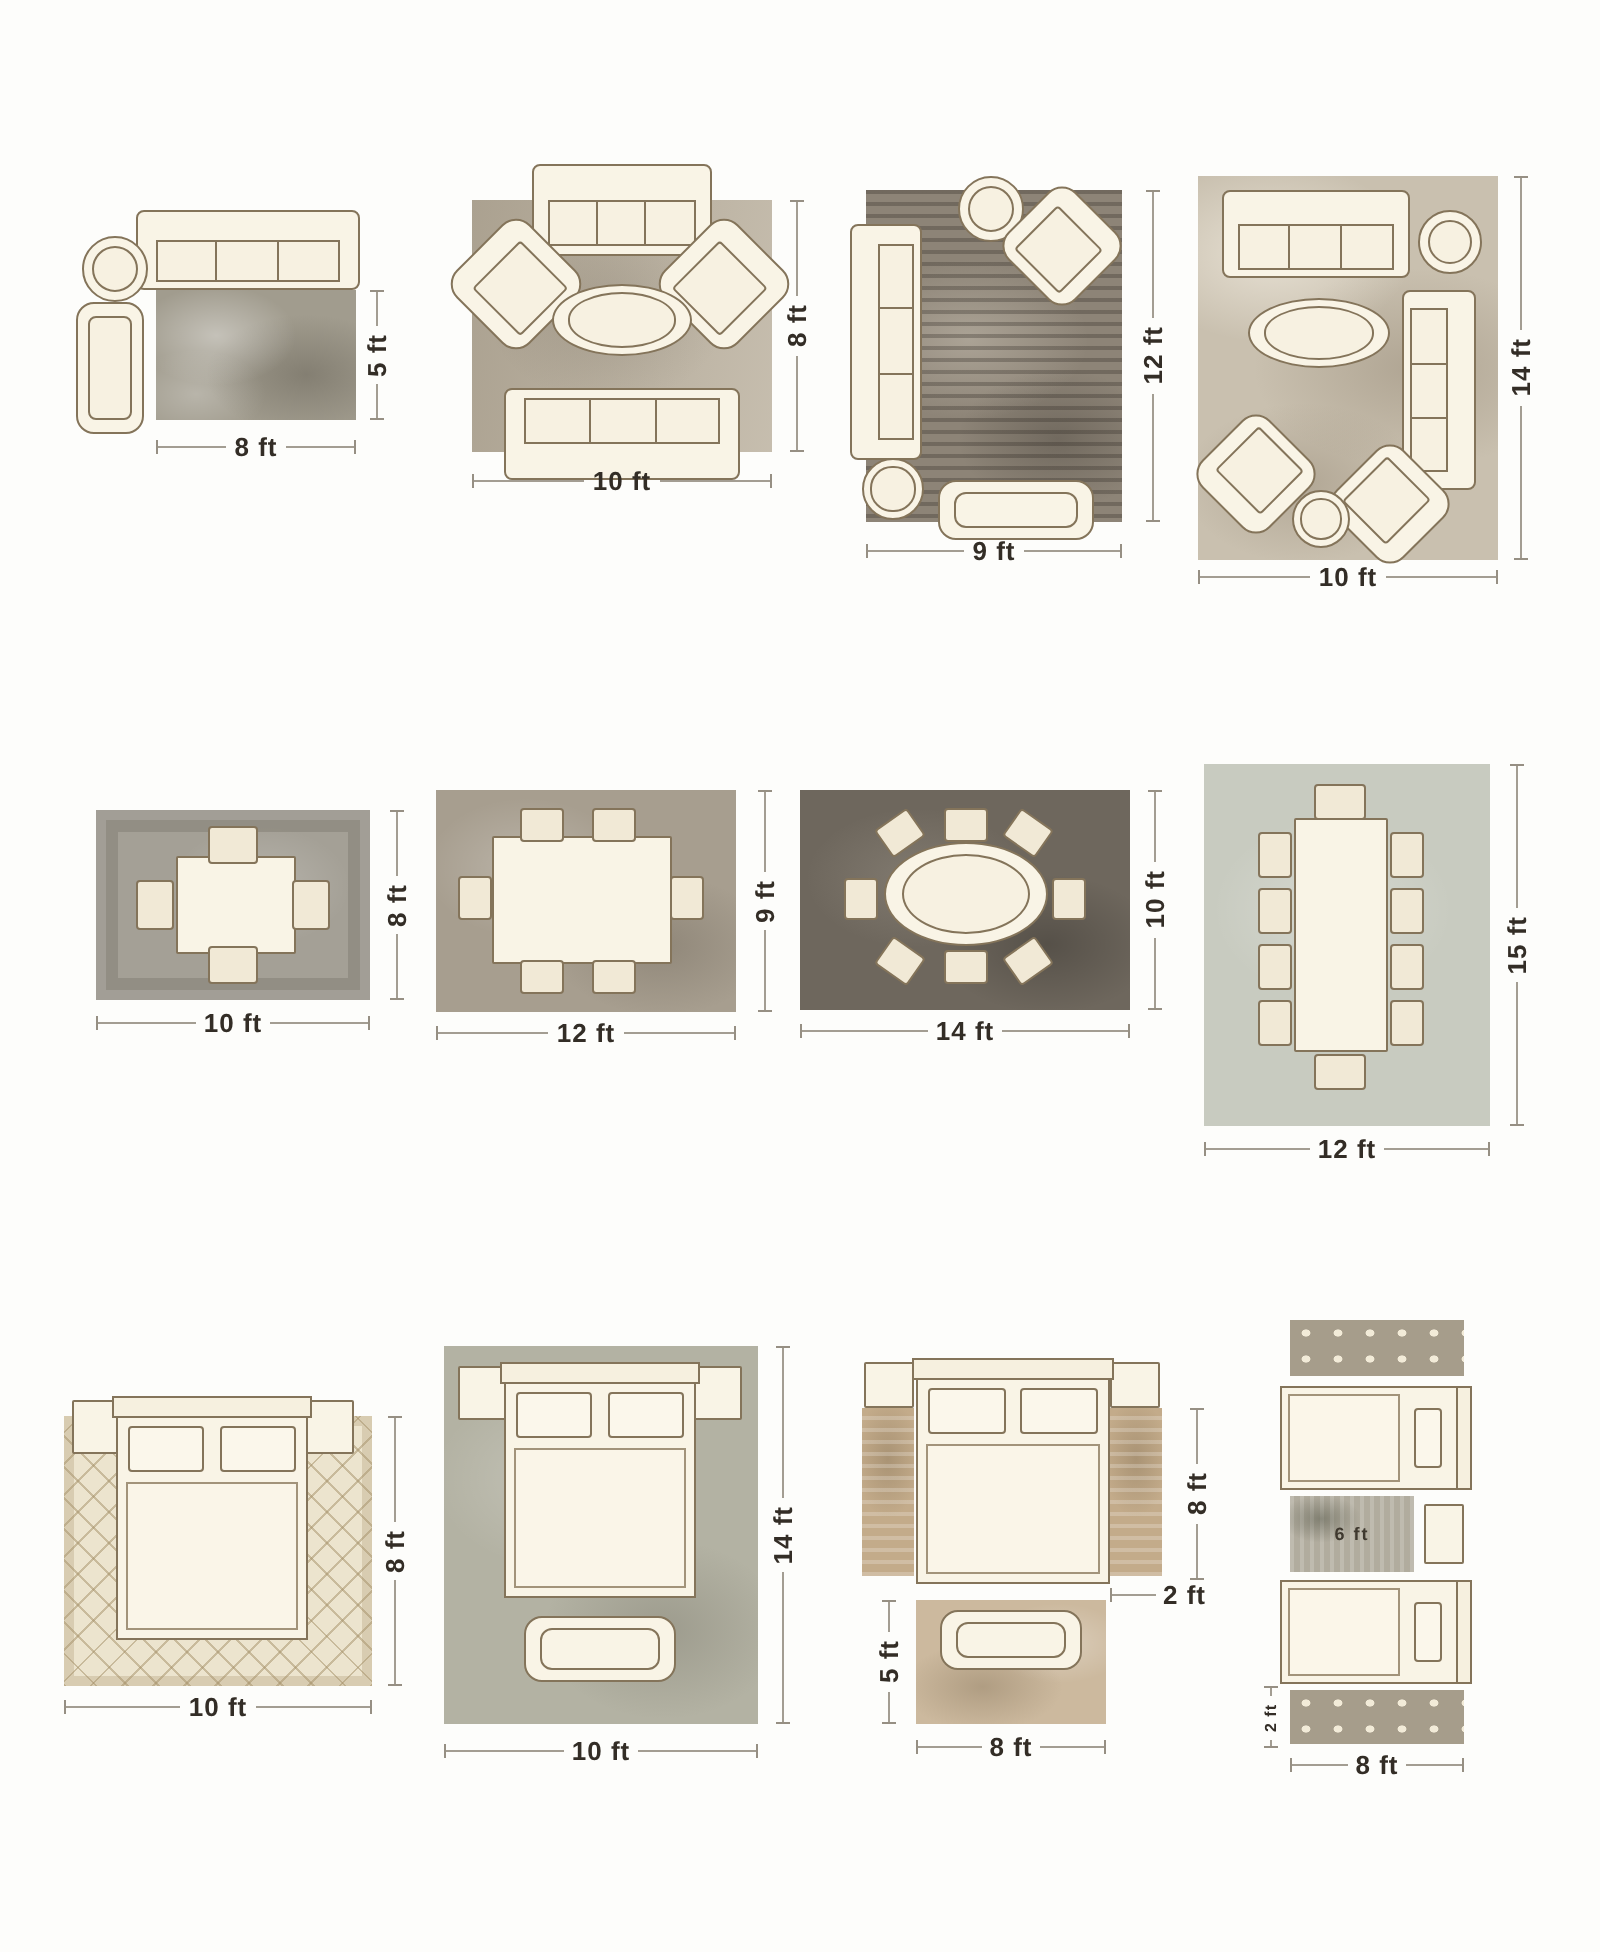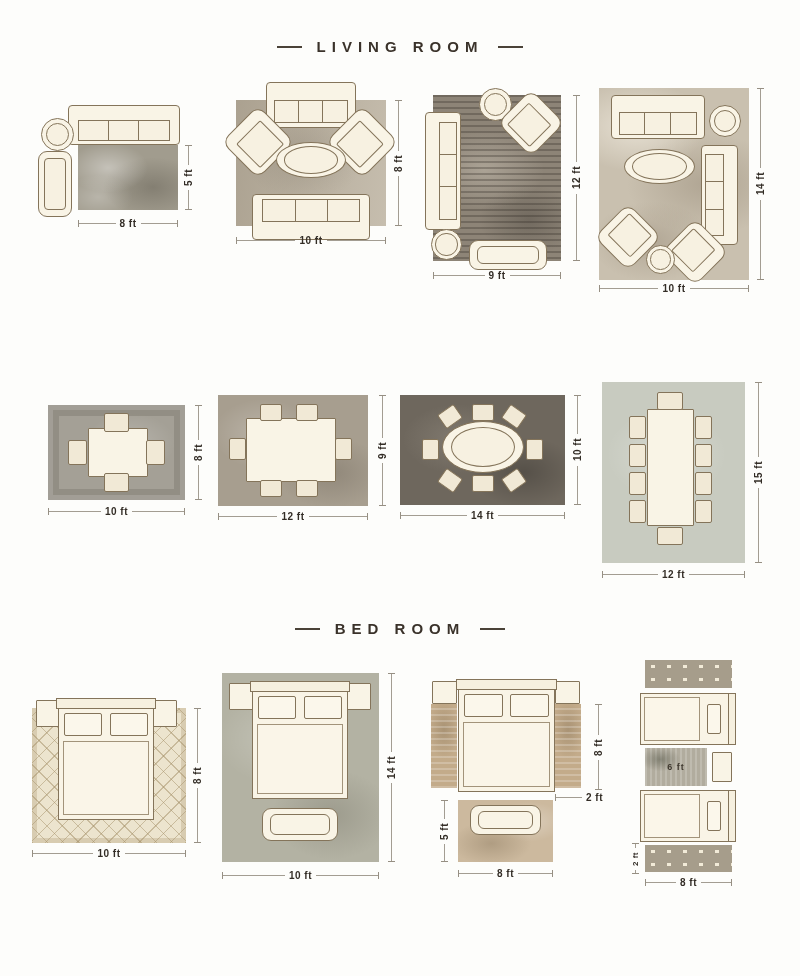--- a/index.html
+++ b/index.html
@@ -90,44 +90,41 @@
     radial-gradient(ellipse 40px 22px at 35% 70%, rgba(110,92,66,.30), rgba(0,0,0,0)),
     radial-gradient(ellipse 35px 20px at 75% 35%, rgba(255,255,255,.30), rgba(0,0,0,0)) #ccb99e}
   .rug-br4run{background-color:#a69d8b;background-image:radial-gradient(#f2ebd8 2px, rgba(0,0,0,0) 2.4px);background-size:16px 13px}
   .rug-br4mid{background:
     radial-gradient(ellipse 20px 12px at 25% 30%, rgba(40,45,30,.35), rgba(0,0,0,0)),
     repeating-linear-gradient(90deg, rgba(255,255,255,.18) 0 2px, rgba(0,0,0,0) 2px 5px) #b1ac9e}
   .rug-label{position:absolute;inset:0;display:flex;align-items:center;justify-content:center;
     color:#3f392f;font-weight:bold;font-size:9px;letter-spacing:1px;z-index:2}
 
   
-  .dim{position:absolute;display:flex;align-items:center;z-index:3;color:#332d26;font-weight:bold;font-size:10px;letter-spacing:.5px}
+  .dim{position:absolute;display:flex;align-items:center;z-index:3;color:#332d26;font-weight:bold;font-size:13px;letter-spacing:.5px}
   .dim .ln{flex:1;position:relative;background:#a39d92}
   .dim span{white-space:nowrap}
   .dim-h{height:12px}
   .dim-h .ln{height:1px}
   .dim-h span{padding:0 4px}
   .dim-h .ln::after{content:"";position:absolute;top:-3px;width:1px;height:7px;background:#968f83}
   .dim-h .ln:first-child::after{left:0}
   .dim-h .ln:last-child::after{right:0}
   .dim-v{flex-direction:column;width:14px;align-items:center}
   .dim-v .ln{width:1px}
   .dim-v span{writing-mode:vertical-rl;transform:rotate(180deg);padding:4px 0}
   .dim-v .ln::after{content:"";position:absolute;left:-3px;width:7px;height:1px;background:#968f83}
   .dim-v .ln:first-child::after{top:0}
   .dim-v .ln:last-child::after{bottom:0}
 </style>
 </head>
 <body>
 
 <div class="stage">
 
-  <div class="hdr" style="top:38px">
-      <span>LIVING ROOM</span>
-    </div>
 
   <div class="layout" style="left:35px;top:95px;width:175px;height:140px">
     <div class="rug rug-lr1" style="left:43px;top:50px;width:100px;height:65px"></div>
     <div class="furn sofa-h" style="left:33px;top:10px;width:112px;height:40px"></div>
     <div class="furn round" style="left:6px;top:23px;width:33px;height:33px"></div>
     <div class="furn chaise" style="left:3px;top:56px;width:34px;height:66px"></div>
     <div class="dim dim-v" style="left:146px;top:50px;height:65px">
         <i class="ln"></i>
         <span>5 ft</span>
         <i class="ln"></i>
@@ -280,23 +277,20 @@
         <span>15 ft</span>
         <i class="ln"></i>
       </div>
     <div class="dim dim-h" style="left:4px;top:193px;width:143px">
         <i class="ln"></i>
         <span>12 ft</span>
         <i class="ln"></i>
       </div>
   </div>
 
-  <div class="hdr" style="top:620px">
-      <span>BED ROOM</span>
-    </div>
 
   <div class="layout" style="left:28px;top:698px;width:178px;height:162px">
     <div class="rug rug-br1" style="left:4px;top:10px;width:154px;height:135px"></div>
     <div class="furn nstand" style="left:8px;top:2px;width:28px;height:27px"></div>
     <div class="furn nstand" style="left:121px;top:2px;width:28px;height:27px"></div>
     <div class="bed-v" style="left:30px;top:0;width:96px;height:122px">
       <div class="hb"></div>
       <div class="pl p1"></div>
       <div class="pl p2"></div>
       <div class="sh"></div>

